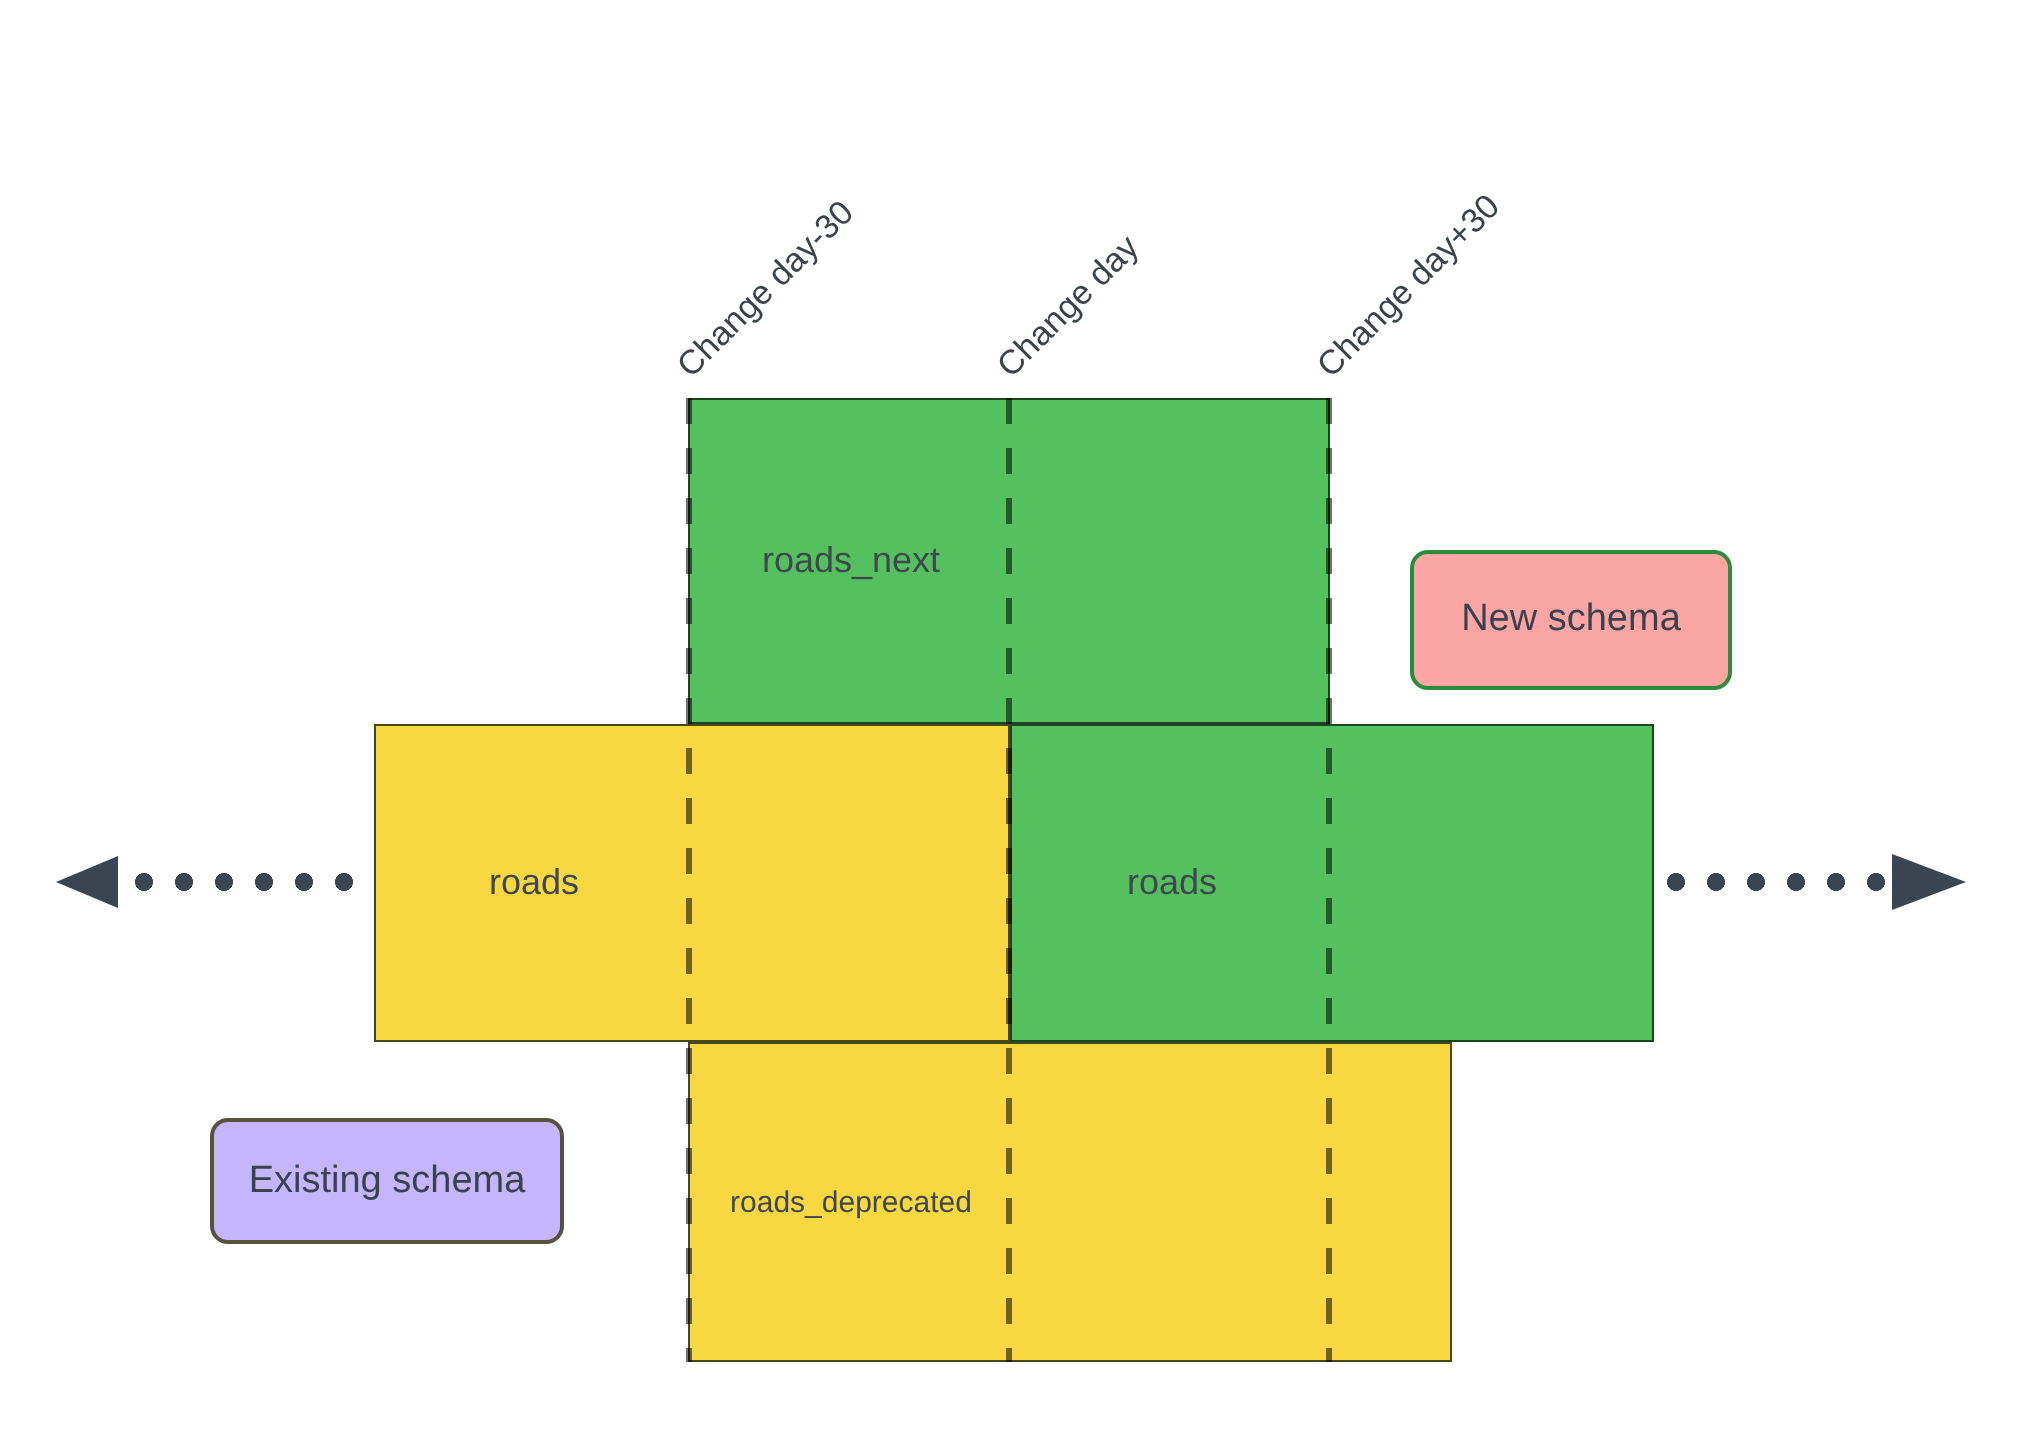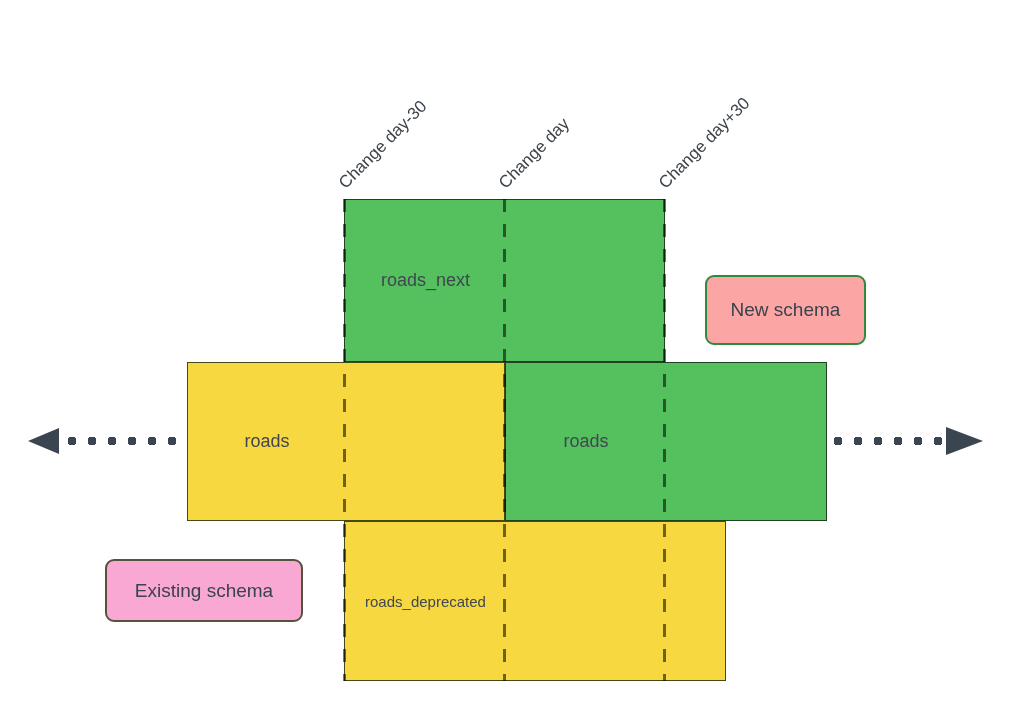--- a/index.html
+++ b/index.html
@@ -99,22 +99,22 @@
     color: #3A434D;
     z-index: 1;
   }
   #legend-new {
     left: 705px; top: 263px; width: 161px; height: 70px;
     background: #fca5a5;
     border: 2px solid #2E8B3C;
     margin-top: 12px;
   }
   #legend-existing {
-    left: 105px; top: 559px; width: 198px; height: 63px;
-    background: #f9a8d4;
+    left: 105px; top: 559px; width: 177px; height: 63px;
+    background: #c4b5fd;
     border: 2px solid #55523E;
   }
 </style>
 </head>
 <body>
 
 <div id="canvas">
 
   <div class="tlabel-anchor" id="tl-1">
     <span class="tlabel">Change day-30</span>

